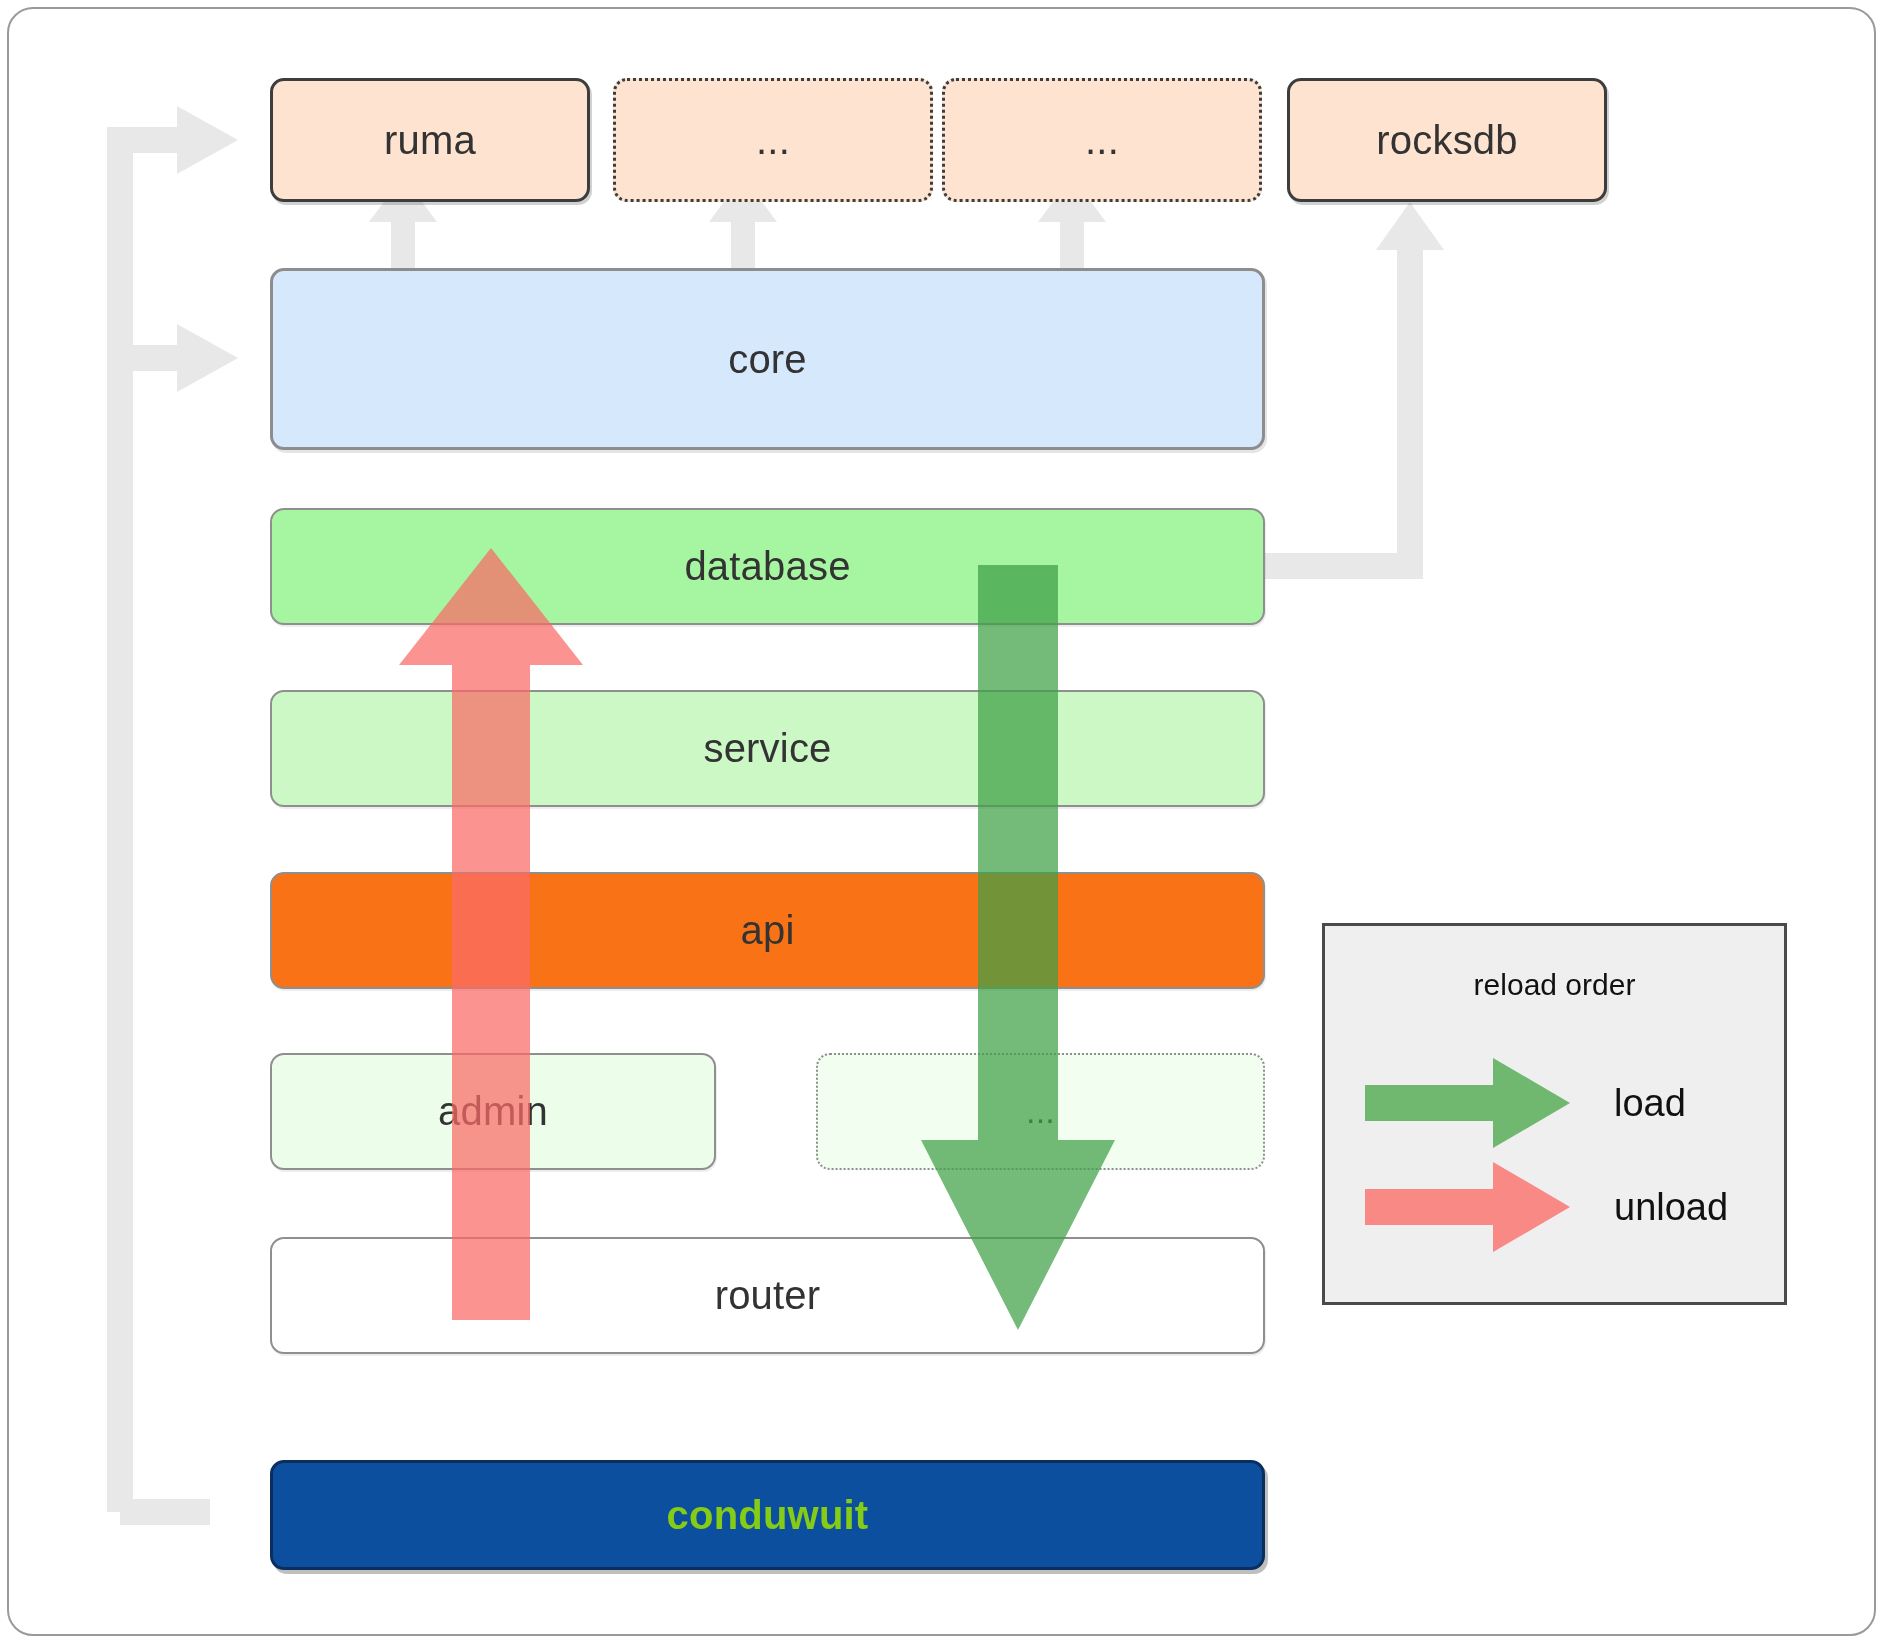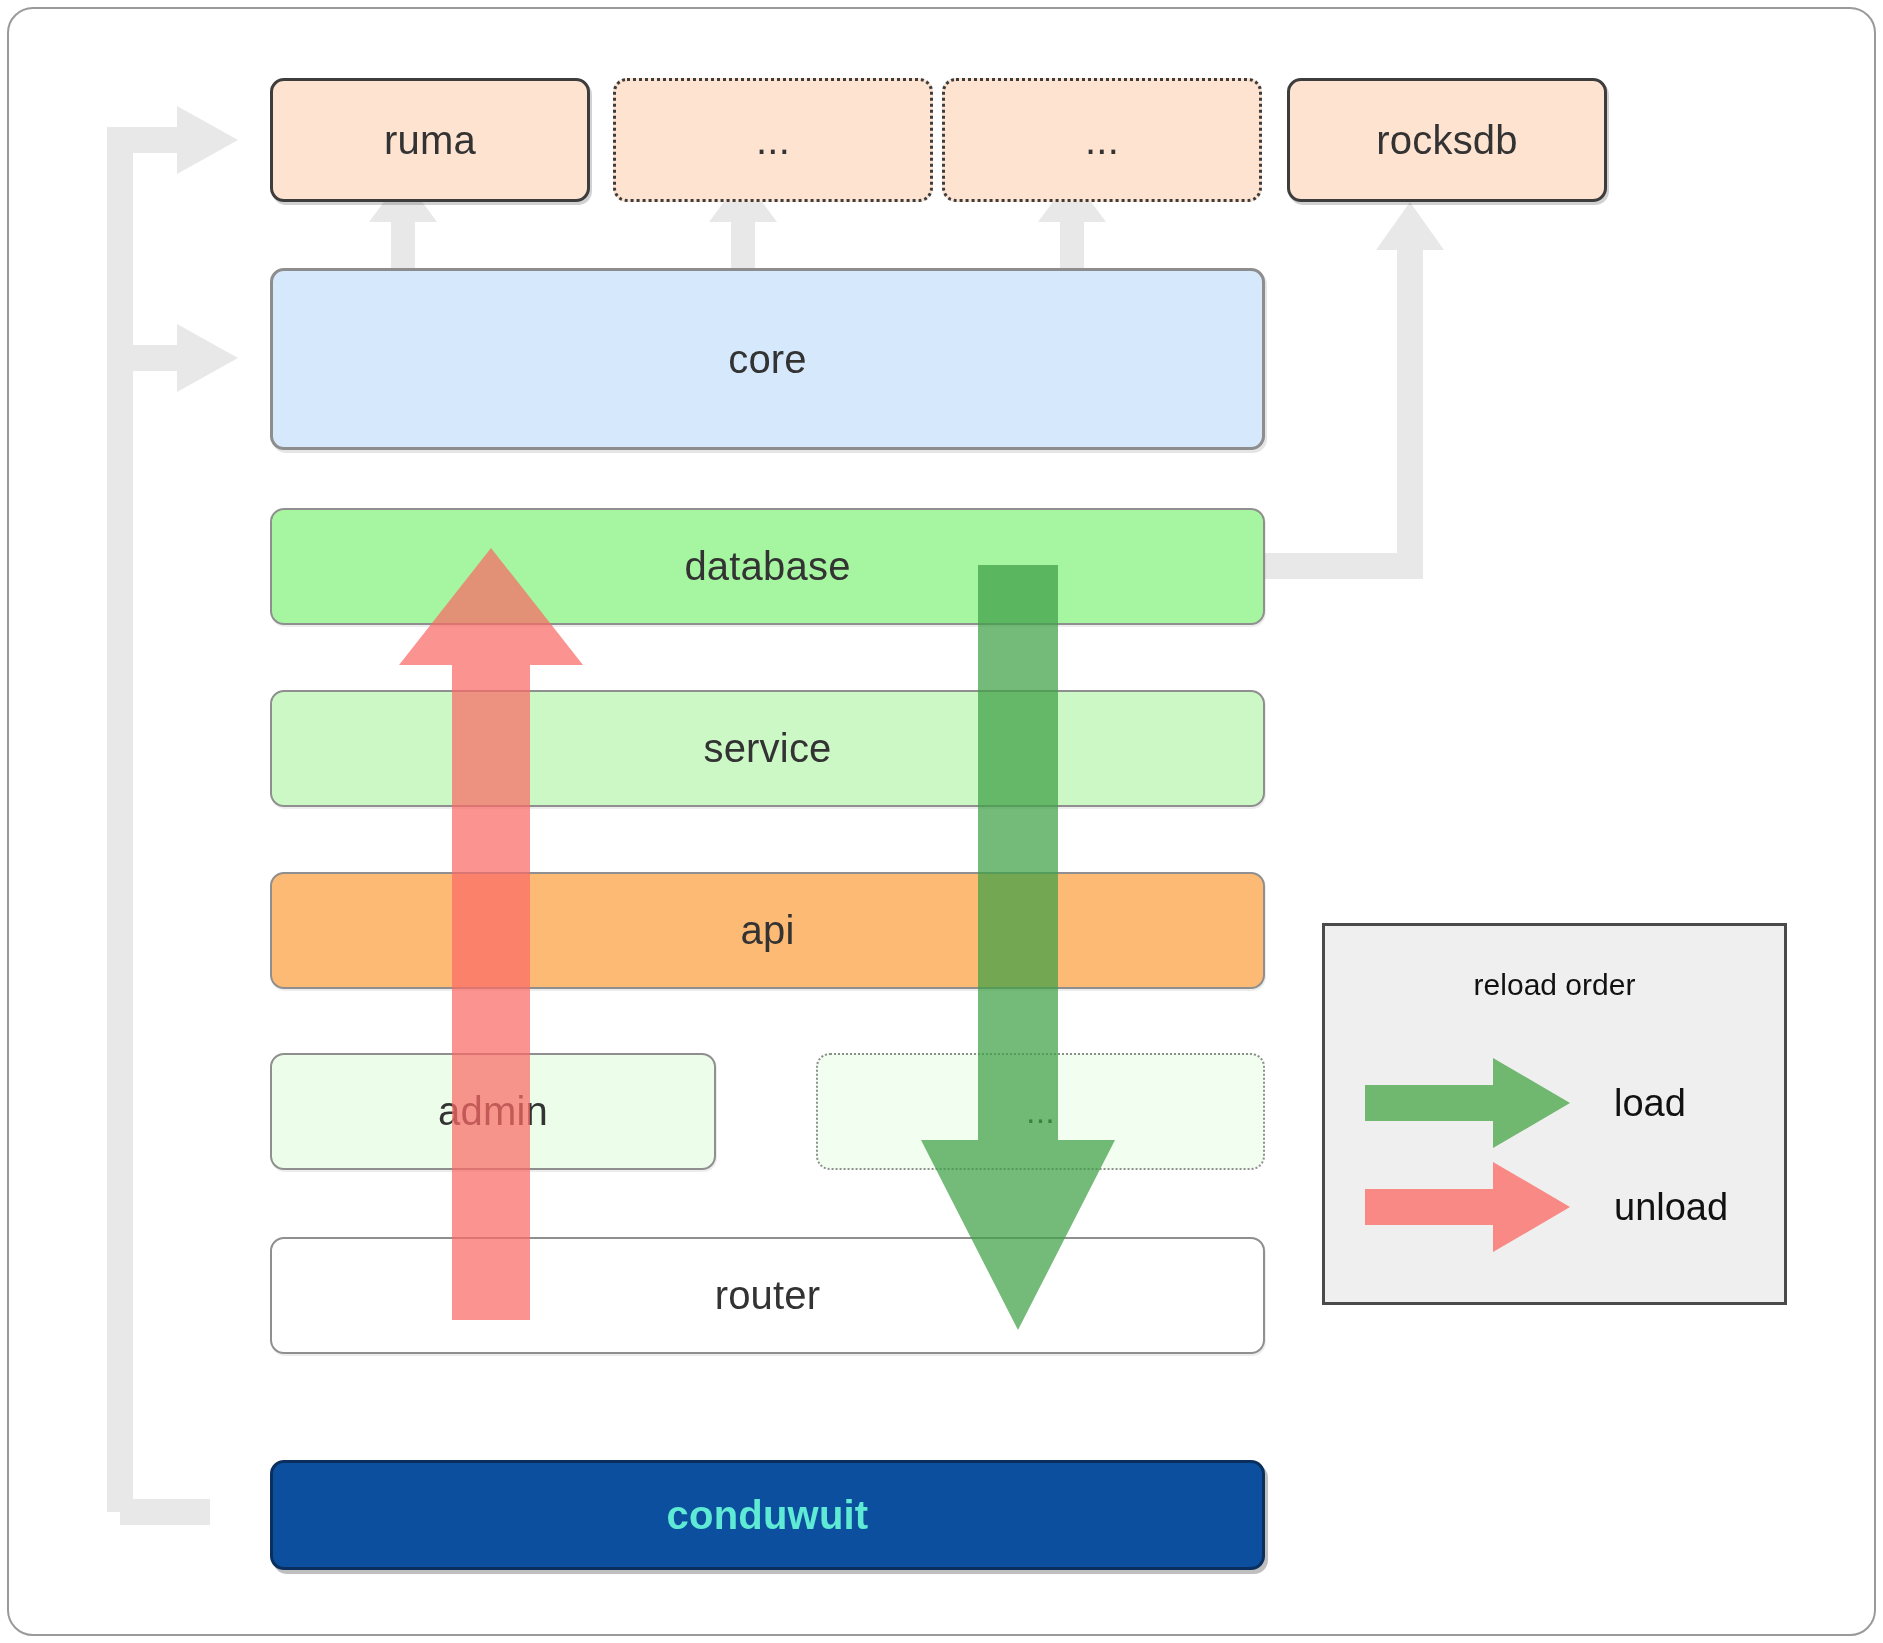--- a/index.html
+++ b/index.html
@@ -63,21 +63,21 @@
   .layer {
     border: 2px solid #8f8f8f;
     box-shadow: 1px 2px 0 rgba(0,0,0,0.07);
   }
   .layer.dotted { border: 2px dotted #8f8f8f; box-shadow: none; }
 
   
   .app {
     background: #0b4f9e;
     border: 3px solid #0a2f5e;
-    color: #5eead4;
+    color: #84cc16;
     font-weight: bold;
     box-shadow: 3px 4px 0 rgba(0,0,0,0.25);
   }
 
   
   #wires { position: absolute; left:0; top:0; width:1883px; height:1643px; z-index: 2; }
 
   
   #reload { position: absolute; left:0; top:0; width:1883px; height:1643px; z-index: 5; }
 
@@ -165,21 +165,21 @@
   </div>
 
   <div class="node layer" style="left:245px; top:508px; width:995px; height:117px; background:#a6f5a0;">
     <span class="label">database</span>
   </div>
 
   <div class="node layer" style="left:245px; top:690px; width:995px; height:117px; background:#ccf8c6;">
     <span class="label">service</span>
   </div>
 
-  <div class="node layer" style="left:245px; top:872px; width:995px; height:117px; background:#fdba74;">
+  <div class="node layer" style="left:245px; top:872px; width:995px; height:117px; background:#f97316;">
     <span class="label">api</span>
   </div>
 
   <div class="node layer" style="left:245px; top:1053px; width:446px; height:117px; background:#ecfdea;">
     <span class="label">admin</span>
   </div>
 
   <div class="node layer dotted" style="left:791px; top:1053px; width:449px; height:117px; background:#f2fef0;">
     <span class="label" style="font-size:34px;">...</span>
   </div>

